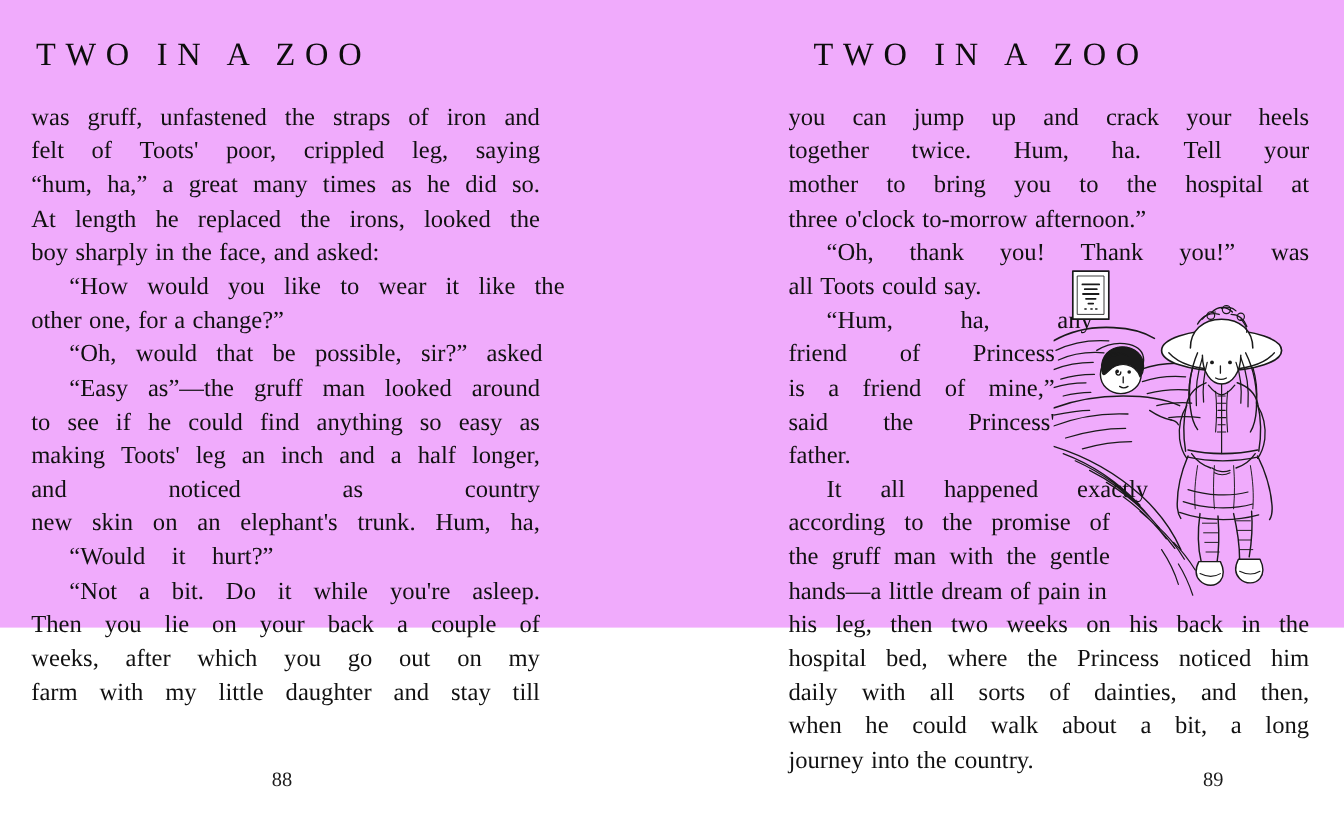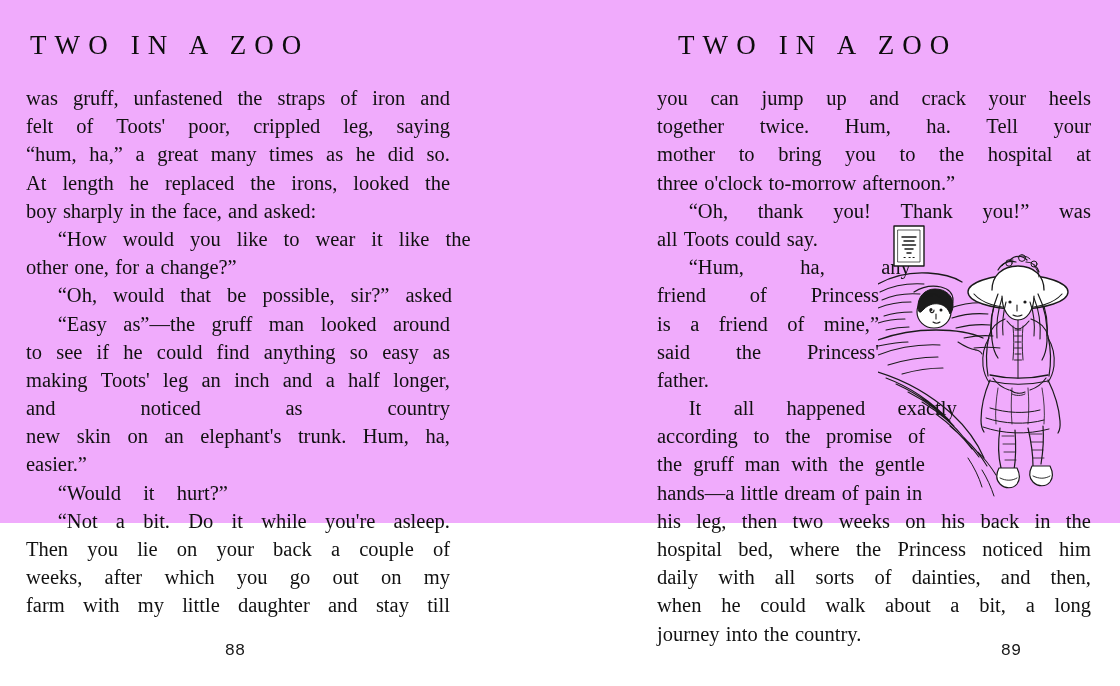--- a/index.html
+++ b/index.html
@@ -77,21 +77,20 @@
   
   .ln.narrow { width: 222px; }
   .ln.narrow-b { width: 268px; }
 
   .folio {
     position: absolute;
     bottom: 26px;
     font-size: 17px;
     color: #1a1a1a;
     text-align: center;
-    font-family: Liberation Mono, monospace;
   }
   .page-left .folio  { left: 0; width: 470px; }
   .page-right .folio { left: 12px; width: 560px; padding-left: 318px; box-sizing: border-box; }
 
   
   .illus {
     position: absolute;
     left: 318px;
     top: 222px;
     width: 232px;
@@ -114,21 +113,20 @@
         <div class="ln just"><span class="w">At</span><span class="w">length</span><span class="w">he</span><span class="w">replaced</span><span class="w">the</span><span class="w">irons,</span><span class="w">looked</span><span class="w">the</span></div>
         <div class="ln flush"><span class="w">boy</span><span class="w">sharply</span><span class="w">in</span><span class="w">the</span><span class="w">face,</span><span class="w">and</span><span class="w">asked:</span></div>
         <div class="ln just indent"><span class="w">“How</span><span class="w">would</span><span class="w">you</span><span class="w">like</span><span class="w">to</span><span class="w">wear</span><span class="w">it</span><span class="w">like</span><span class="w">the</span></div>
         <div class="ln flush"><span class="w">other</span><span class="w">one,</span><span class="w">for</span><span class="w">a</span><span class="w">change?”</span></div>
         <div class="ln just indent"><span class="w">“Oh,</span><span class="w">would</span><span class="w">that</span><span class="w">be</span><span class="w">possible,</span><span class="w">sir?”</span><span class="w">asked</span></div>
         <div class="ln just indent"><span class="w">“Easy</span><span class="w">as”—the</span><span class="w">gruff</span><span class="w">man</span><span class="w">looked</span><span class="w">around</span></div>
         <div class="ln just"><span class="w">to</span><span class="w">see</span><span class="w">if</span><span class="w">he</span><span class="w">could</span><span class="w">find</span><span class="w">anything</span><span class="w">so</span><span class="w">easy</span><span class="w">as</span></div>
         <div class="ln just"><span class="w">making</span><span class="w">Toots'</span><span class="w">leg</span><span class="w">an</span><span class="w">inch</span><span class="w">and</span><span class="w">a</span><span class="w">half</span><span class="w">longer,</span></div>
         <div class="ln just"><span class="w">and</span><span class="w">noticed</span><span class="w">as</span><span class="w">country</span></div>
         <div class="ln just"><span class="w">new</span><span class="w">skin</span><span class="w">on</span><span class="w">an</span><span class="w">elephant's</span><span class="w">trunk.</span><span class="w">Hum,</span><span class="w">ha,</span></div>
-        <div class="ln flush"><span class="w">easier.”</span></div>
         <div class="ln flush indent"><span class="w">“Would</span><span class="w">it</span><span class="w">hurt?”</span></div>
         <div class="ln just indent"><span class="w">“Not</span><span class="w">a</span><span class="w">bit.</span><span class="w">Do</span><span class="w">it</span><span class="w">while</span><span class="w">you're</span><span class="w">asleep.</span></div>
         <div class="ln just"><span class="w">Then</span><span class="w">you</span><span class="w">lie</span><span class="w">on</span><span class="w">your</span><span class="w">back</span><span class="w">a</span><span class="w">couple</span><span class="w">of</span></div>
         <div class="ln just"><span class="w">weeks,</span><span class="w">after</span><span class="w">which</span><span class="w">you</span><span class="w">go</span><span class="w">out</span><span class="w">on</span><span class="w">my</span></div>
         <div class="ln just"><span class="w">farm</span><span class="w">with</span><span class="w">my</span><span class="w">little</span><span class="w">daughter</span><span class="w">and</span><span class="w">stay</span><span class="w">till</span></div>
       </div>
 
     <div class="folio">88</div>
   </div>
 

